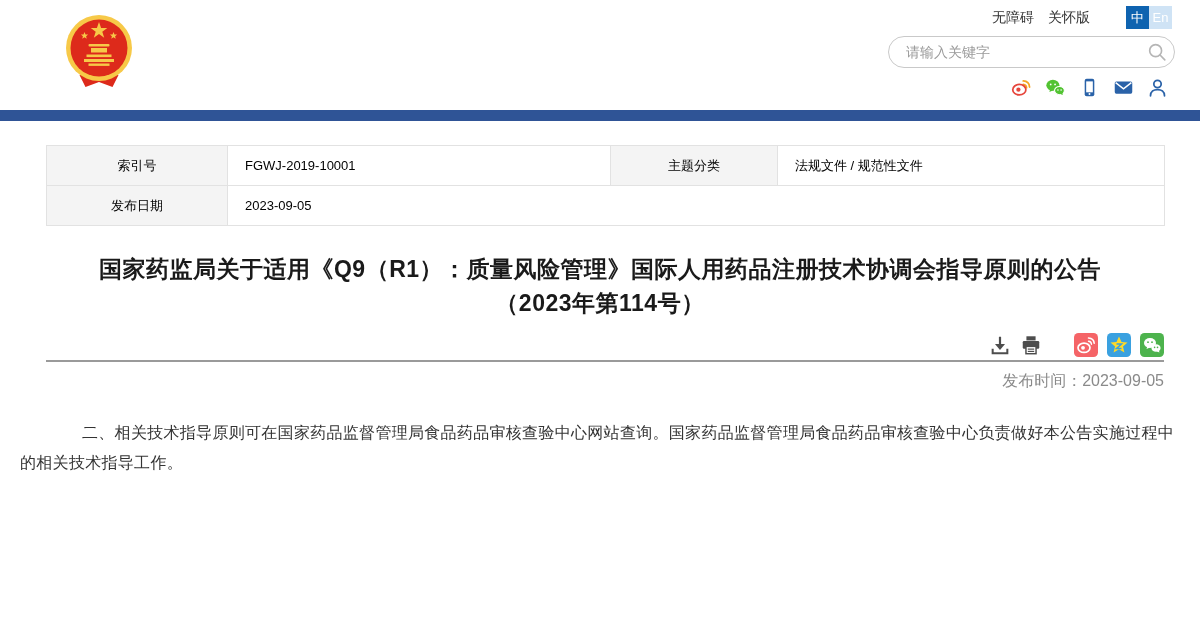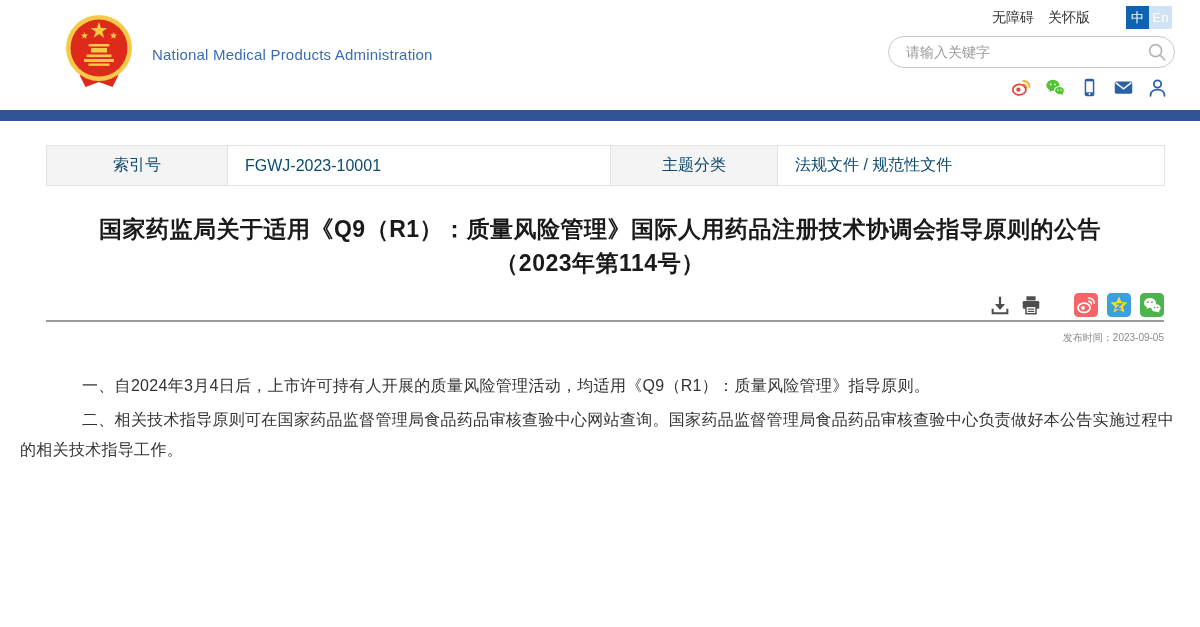--- a/index.html
+++ b/index.html
@@ -31,39 +31,39 @@
   .search-btn { width:34px; height:30px; display:flex; align-items:center; justify-content:center;
     cursor:pointer; background:none; border:none; }
 
   .social-row { position:absolute; top:77px; right:32px; display:flex; gap:13px; align-items:center; }
   .social-row .sicon { width:21px; height:21px; cursor:pointer; display:block; }
 
   .blue-bar { height:11px; background:#2f5496; }
 
   
   .meta-table { width:1118px; margin:24px 0 0 46px; border-collapse:collapse; table-layout:fixed; }
-  .meta-table td { border:1px solid #e2e2e2; font-size:16px; color:#0c4a6e; }
+  .meta-table td { border:1px solid #e2e2e2; font-size:13px; color:#000000; }
   .meta-table td.lbl { background:#f4f4f4; text-align:center; }
   .meta-table td.val { background:#fff; padding-left:17px; }
   .r1 { height:40px; } .r2 { height:58px; } .r3 { height:40px; }
   .title-val div { line-height:25px; }
 
   
   .article-title { margin-top:26px; text-align:center; font-size:23px; font-weight:700;
     color:#1a1a1a; line-height:34px; letter-spacing:.5px; }
 
   .doc-toolbar { width:1118px; margin:13px 0 0 46px; display:flex; justify-content:flex-end;
     align-items:center; gap:9px; height:24px; }
   .doc-toolbar .ticon { width:22px; height:22px; cursor:pointer; display:block; }
   .doc-toolbar .ticon.sq { width:24px; height:24px; }
   .tool-gap { width:14px; }
 
   .doc-rule { width:1118px; margin:3px 0 0 46px; border:none; border-top:2px solid #9a9a9a; }
   .publish-time { width:1118px; margin:9px 16px 0 46px; text-align:right;
-    font-size:10px; color:#8a8a8a; }
+    font-size:16px; color:#8a8a8a; }
 
   .doc-body { margin:26px 20px 0 20px; }
   .doc-body p { font-size:16px; line-height:30px; color:#333; text-indent:62px;
     margin-bottom:4px; letter-spacing:.3px; }
 </style>
 </head>
 <body>
 
 <div class="top-header">
 
@@ -75,21 +75,20 @@
       <polygon fill="#f7c948" points="37.5,9 39.6,15 45.8,15 40.8,18.8 42.7,24.8 37.5,21.1 32.3,24.8 34.2,18.8 29.2,15 35.4,15"></polygon>
       <polygon fill="#f7c948" points="23,19 24,21.4 26.6,21.6 24.6,23.2 25.2,25.7 23,24.3 20.8,25.7 21.4,23.2 19.4,21.6 22,21.4"></polygon>
       <polygon fill="#f7c948" points="52,19 53,21.4 55.6,21.6 53.6,23.2 54.2,25.7 52,24.3 49.8,25.7 50.4,23.2 48.4,21.6 51,21.4"></polygon>
       <rect x="27" y="31" width="21" height="2.6" rx="1" fill="#f7c948"></rect>
       <rect x="29.5" y="35" width="16" height="4.5" fill="#f7c948"></rect>
       <rect x="25" y="41.5" width="25" height="2.6" fill="#f7c948"></rect>
       <rect x="22.5" y="46" width="30" height="3" fill="#f7c948"></rect>
       <rect x="27" y="50.5" width="21" height="2.4" fill="#f7c948"></rect>
     </svg>
     <div class="site-name">
-      <div class="en">National Medical Products Administration</div>
     </div>
   </div>
 
   <div class="top-links">
     <span>无障碍</span>
     <span>关怀版</span>
   </div>
 
   <div class="lang-switch">
     <div class="lang-box lang-zh">中</div>
@@ -144,23 +143,27 @@
 <table class="meta-table">
   <colgroup>
       <col style="width:181px">
       <col style="width:383px">
       <col style="width:167px">
       <col style="width:387px">
     </colgroup>
   <tbody>
       <tr class="r1">
     <td class="lbl">索引号</td>
-    <td class="val">FGWJ-2023-10001</td>
+    <td class="val">FGWJ-2019-10001</td>
     <td class="lbl">主题分类</td>
     <td class="val">法规文件 / 规范性文件</td>
+  </tr>
+  <tr class="r3">
+    <td class="lbl">发布日期</td>
+    <td class="val" colspan="3">2023-09-05</td>
   </tr>
 </tbody>
   </table>
 
 <h1 class="article-title">
   <div>国家药监局关于适用《Q9（R1）：质量风险管理》国际人用药品注册技术协调会指导原则的公告</div>
   <div>（2023年第114号）</div>
 </h1>
 
 <div class="doc-toolbar">
@@ -200,15 +203,14 @@
     <circle cx="14.6" cy="14.4" r=".8" fill="#4db34d"></circle>
       <circle cx="17.5" cy="14.4" r=".8" fill="#4db34d"></circle>
   </svg>
 </div>
 
 <hr class="doc-rule">
 
 <div class="publish-time">发布时间：2023-09-05</div>
 
 <div class="doc-body">
-  <p>一、自2024年3月4日后，上市许可持有人开展的质量风险管理活动，均适用《Q9（R1）：质量风险管理》指导原则。</p>
   <p>二、相关技术指导原则可在国家药品监督管理局食品药品审核查验中心网站查询。国家药品监督管理局食品药品审核查验中心负责做好本公告实施过程中的相关技术指导工作。</p>
 </div>
 
 </body></html>

